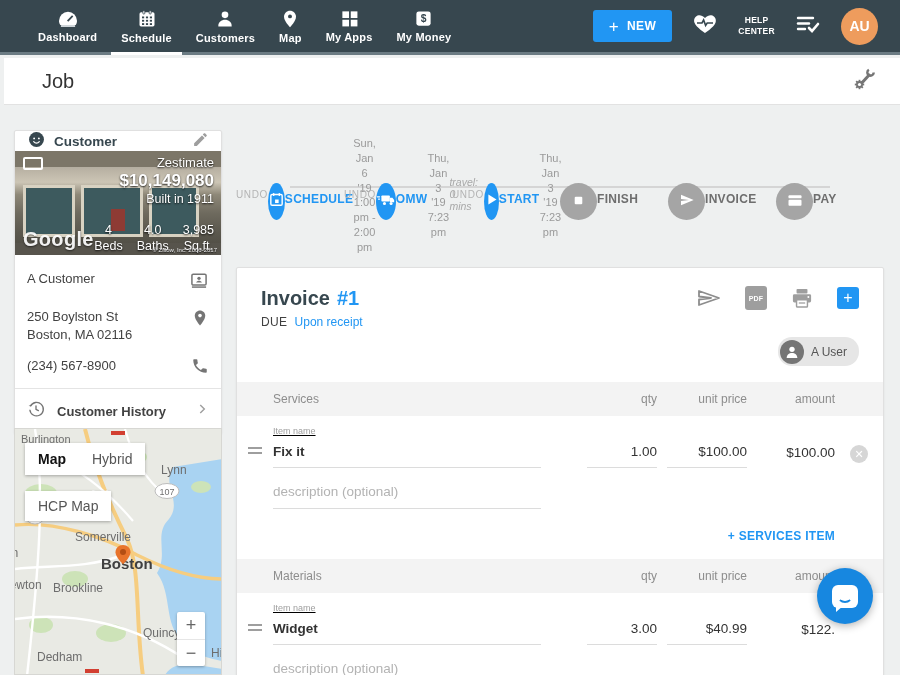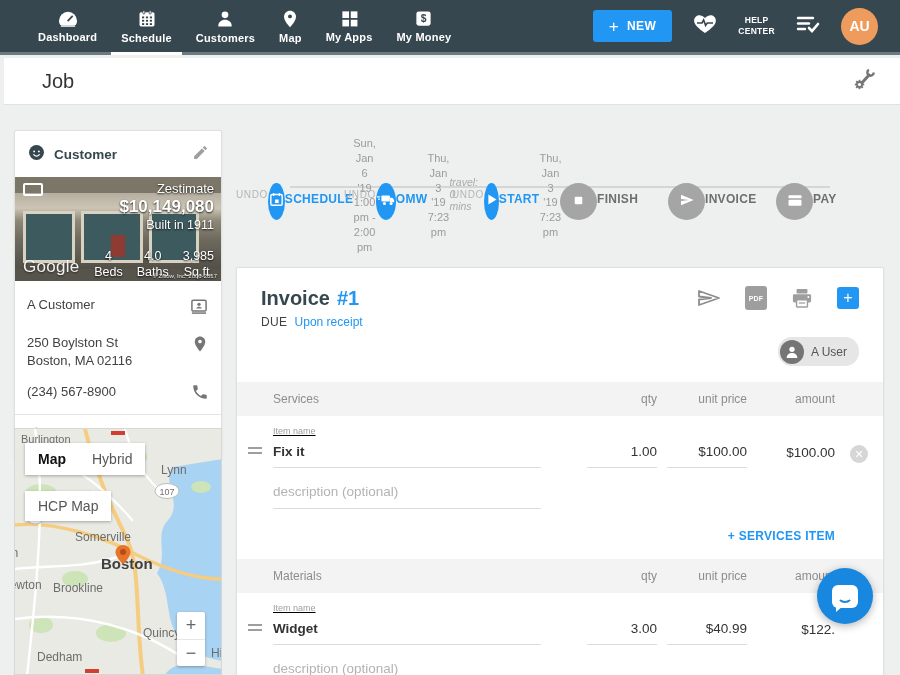--- a/index.html
+++ b/index.html
@@ -26,39 +26,39 @@
 
   
   .jobbar { position:absolute; left:4px; top:58px; width:900px; height:47px; background:#fff;
     border-bottom:1px solid #e2e2e2; display:flex; align-items:center; padding:0 28px 0 38px; z-index:20; }
   .job-title { font-size:20px; color:#333; }
   .jobbar .tools { margin-left:auto; cursor:pointer; }
 
   
   .customer-card { position:absolute; left:14px; top:130px; width:208px; background:#fff;
     border:1px solid #e0e0e0; border-radius:2px; box-shadow:0 1px 2px rgba(0,0,0,.08); z-index:5; }
-  .cust-head { height:46px; display:flex; align-items:center; gap:8px; padding:0 12px; }
+  .cust-head { height:20px; display:flex; align-items:center; gap:8px; padding:0 12px; }
   .cust-head .chead { font-size:13.5px; font-weight:bold; color:#37474f; }
   .cust-head .edit { margin-left:auto; cursor:pointer; }
   .zimg { position:relative; height:104px; overflow:hidden;
     background:linear-gradient(180deg,#9a948a 0%,#b9b2a4 18%,#ccc5b5 30%,#8e8878 42%,#6e6a5e 60%,#5b584e 78%,#4a4840 100%); }
   .zimg .awning { position:absolute; left:0; top:0; width:100%; height:16px; background:#7c7668; }
   .zimg .win { position:absolute; top:34px; height:52px; background:#3d5a5e; border:3px solid #d8d2c2; }
   .zimg .w1 { left:8px; width:52px; } .zimg .w2 { left:66px; width:62px; } .zimg .w3 { left:134px; width:50px; }
   .zimg .redbit { position:absolute; left:96px; top:58px; width:14px; height:22px; background:#8e3b34; }
   .zimg .pav { position:absolute; left:0; bottom:0; width:100%; height:12px; background:#57544c; }
   .ztext { position:absolute; right:7px; top:4px; text-align:right; color:#fff;
     text-shadow:0 1px 2px rgba(0,0,0,.85); z-index:2; }
   .ztext .zl  { font-size:13px; }
   .ztext .zv  { font-size:17px; font-weight:bold; margin:1px 0; }
   .ztext .zb  { font-size:12.5px; }
   .zstats { position:absolute; right:7px; top:72px; display:flex; gap:14px; color:#fff;
     text-shadow:0 1px 2px rgba(0,0,0,.85); z-index:2; text-align:center; }
   .zstats .col { font-size:12.5px; line-height:1.25; }
-  .gmark { position:absolute; left:8px; bottom:4px; color:#fff; font-size:17px; font-weight:normal;
+  .gmark { position:absolute; left:8px; bottom:4px; color:#fff; font-size:20px; font-weight:bold;
     letter-spacing:.3px; opacity:.92; text-shadow:0 1px 2px rgba(0,0,0,.6); z-index:2; }
   .zattr { position:absolute; right:4px; bottom:2px; color:#eee; font-size:6px; z-index:2; text-shadow:0 1px 1px rgba(0,0,0,.8); }
   .svrect { position:absolute; left:8px; top:6px; width:20px; height:13px; border:2px solid #fff;
     border-radius:2px; z-index:2; }
   .cust-rows { padding:10px 12px 0; }
   .crow { display:flex; align-items:flex-start; padding:5px 0 9px; }
   .crow .ctext { font-size:13px; color:#424242; line-height:1.35; }
   .crow .cicon { margin-left:auto; flex:0 0 auto; }
   .chist { border-top:1px solid #e4e4e4; display:flex; align-items:center; gap:12px; padding:11px 12px; cursor:pointer; }
   .chist .htext { font-size:13px; font-weight:bold; color:#424242; }

